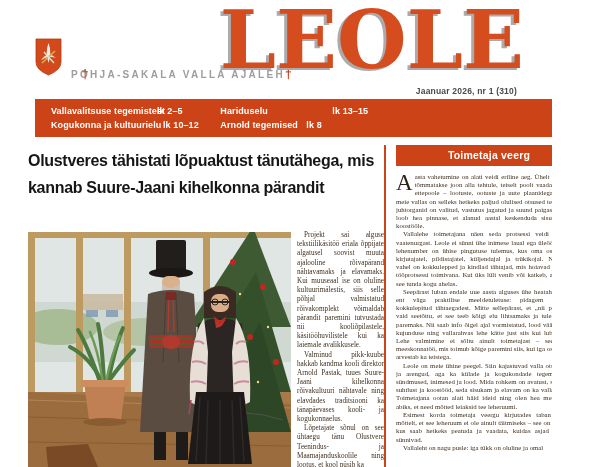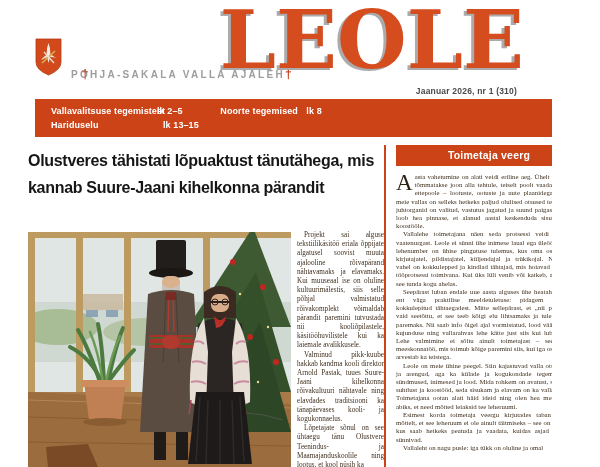--- a/index.html
+++ b/index.html
@@ -103,25 +103,29 @@
   <div class="masthead-title">LEOLE</div>
 
   <div class="issue-date">Jaanuar 2026, nr 1 (310)</div>
 
   <div class="index-bar">
     <div class="index-item g1">
       <span class="lbl">Vallavalitsuse tegemistest</span>
       <span class="pgs">lk 2–5</span>
     </div>
     <div class="index-item g2">
+      <span class="lbl">Kogukonna ja kultuurielu</span>
+      <span class="pgs">lk 10–12</span>
+    </div>
+    <div class="index-item g2">
       <span class="lbl">Hariduselu</span>
       <span class="pgs">lk 13–15</span>
     </div>
     <div class="index-item g3">
-      <span class="lbl">Noorte tegemised</span>
+      <span class="lbl">Arnold tegemised</span>
       <span class="pgs">lk 8</span>
     </div>
   </div>
 
   <div class="headline">Olustveres tähistati lõpuaktust tänutähega, mis kannab Suure-Jaani kihelkonna pärandit</div>
 
   <div class="photo">
     <svg width="263" height="235" viewBox="0 0 263 235">
 
       <g>

